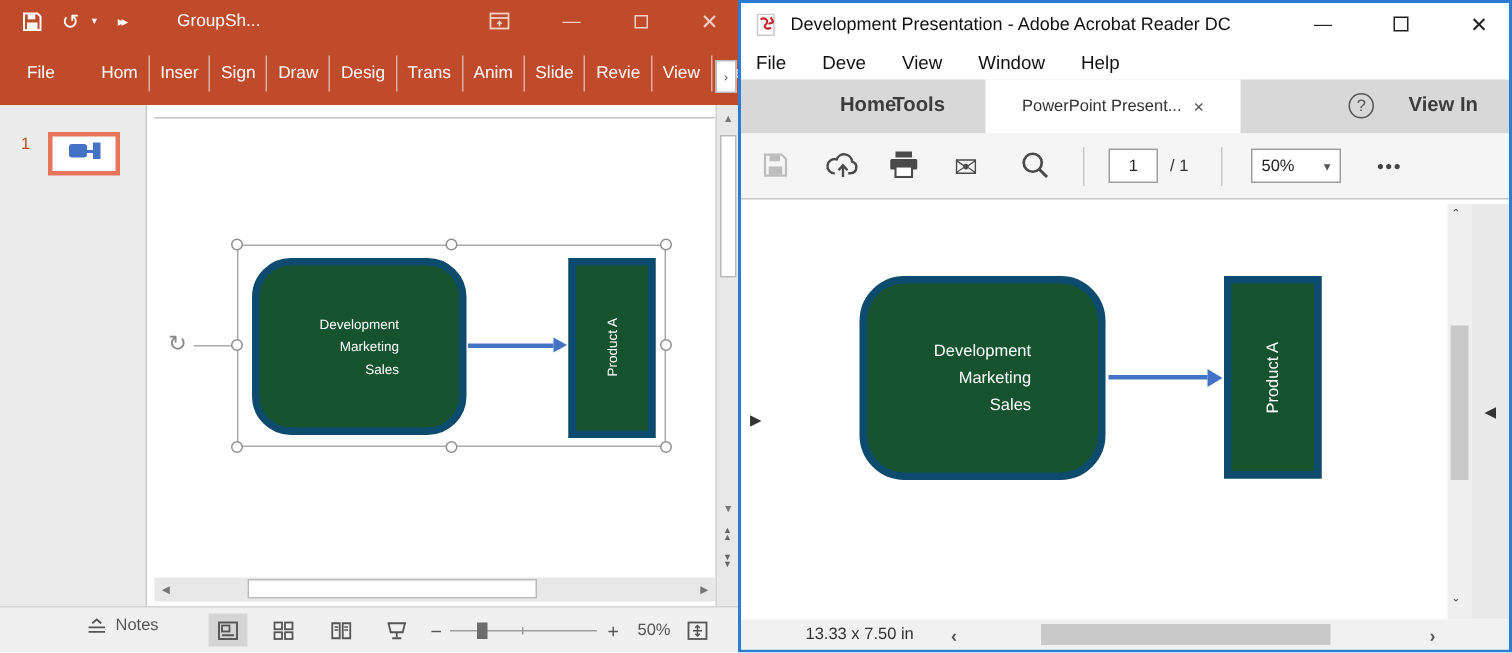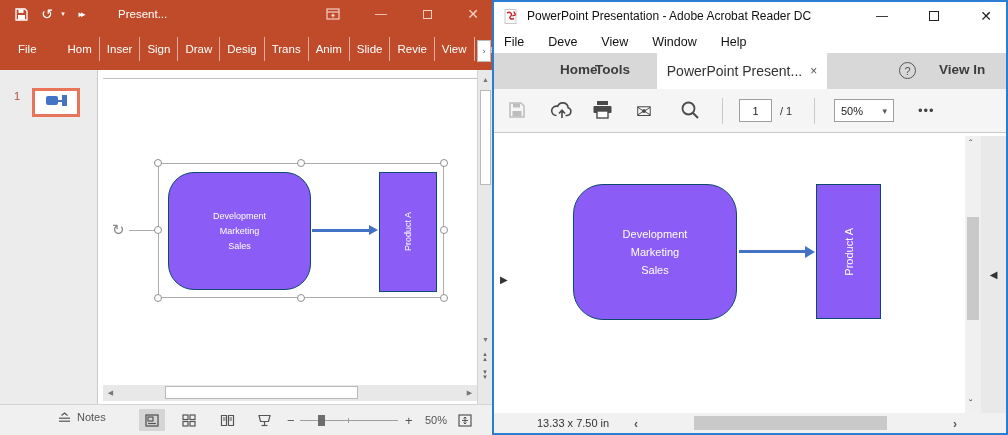--- a/index.html
+++ b/index.html
@@ -26,21 +26,21 @@
   .mini-round { left:11px; top:5px; width:12px; height:9px; background:#4472C4; border-radius:2px; }
   .mini-line { left:23px; top:9px; width:4px; height:2px; background:#4472C4; }
   .mini-rect { left:27px; top:4px; width:5px; height:11px; background:#4472C4; }
 
   .canvas { left:99px; top:0; width:378px; height:334px; background:#fff; overflow:hidden; }
   .slide-edge-top { left:4px; top:8px; width:374px; height:1px; background:#c2c2c2; }
   .sel-rect { border:1px solid #ababab; background:transparent; }
   .handle { width:8px; height:8px; border-radius:50%; background:#fff; border:1px solid #8f8f8f; }
   .rotate-line { height:1px; background:#ababab; }
   .rotate-glyph { color:#8a8a8a; font-size:15px; line-height:15px; }
-  .shape { background:#8b5cf6; border:1px solid #0c4a6e; color:#fff; display:flex; align-items:center; justify-content:center; text-align:center; }
+  .shape { background:#14532d; border:5px solid #0c4a6e; color:#fff; display:flex; align-items:center; justify-content:center; text-align:right; }
   .shape-round { border-radius:26px; }
   .vtext { writing-mode:vertical-rl; transform:rotate(180deg); }
   .arrow-line { background:#4472C4; }
   .arrow-head { width:0; height:0; border-style:solid; }
 
   .vscroll { left:477px; top:0; width:15px; height:334px; background:#e8e8e8; border-left:1px solid #d4d4d4; }
   .scroll-btn { width:15px; height:14px; color:#777; font-size:7px; display:flex; align-items:center; justify-content:center; }
   .vthumb { left:2px; top:20px; width:11px; height:95px; background:#fff; border:1px solid #b9b9b9; }
   .dbl { display:flex; flex-direction:column; line-height:5px; font-size:6px; color:#666; align-items:center; }
   .hscroll { left:4px; top:315px; width:374px; height:16px; background:#e8e8e8; }
@@ -58,21 +58,21 @@
   .acr { left:492px; top:0; width:516px; height:435px; background:#fff; border:2px solid #2B7CD3; }
   .acr-titlebar { left:0; top:0; width:512px; height:28px; background:#fff; display:flex; align-items:center; }
   .acr-title { font-size:12px; color:#111; margin-left:8px; }
   .acr-winbtn { width:40px; height:26px; display:flex; align-items:center; justify-content:center; color:#222; font-size:12px; }
   .acr-maxbox { width:10px; height:10px; border:1px solid #222; }
   .acr-menubar { left:0; top:28px; width:512px; height:23px; background:#fff; display:flex; align-items:center; padding-left:10px; gap:24px; }
   .acr-menu { font-size:12.5px; color:#111; }
   .acr-tabs { left:0; top:51px; width:512px; height:36px; background:#d8d8d8; }
   .acr-tabbtn { font-size:13.5px; color:#3c3c3c; font-weight:bold; }
   .doc-tab { left:163px; top:0; width:170px; height:36px; background:#fff; display:flex; align-items:center; justify-content:center; gap:8px; }
-  .doc-tab-label { font-size:14px; color:#333; }
+  .doc-tab-label { font-size:11px; color:#333; }
   .help-circle { width:17px; height:17px; border:1.5px solid #555; border-radius:50%; color:#555; font-size:11px; display:flex; align-items:center; justify-content:center; }
   .signin { font-size:13.5px; color:#3c3c3c; font-weight:bold; }
   .acr-toolbar { left:0; top:87px; width:512px; height:44px; background:#f5f5f5; border-bottom:1px solid #c9c9c9; }
   .tool-ic { display:flex; align-items:center; justify-content:center; }
   .tool-sep { width:1px; height:26px; background:#c9c9c9; }
   .page-box { width:33px; height:23px; background:#fff; border:1px solid #9f9f9f; font-size:11px; color:#222; display:flex; align-items:center; justify-content:center; }
   .page-total { font-size:11px; color:#333; }
   .zoom-box { width:60px; height:23px; background:#fff; border:1px solid #9f9f9f; font-size:11px; color:#222; display:flex; align-items:center; justify-content:space-between; padding:0 6px; }
   .dots { font-size:13px; color:#444; letter-spacing:1px; }
 
@@ -95,21 +95,21 @@
     <div class="qat-btn" style="width:30px; margin-left:6px;">
       <svg width="13" height="13" viewBox="0 0 13 13">
           <path d="M1 1 h9 l2 2 v9 h-11 z" fill="none" stroke="#fff" stroke-width="1.3"></path>
           <rect x="3.5" y="1.5" width="5" height="3.4" fill="#fff"></rect>
           <rect x="3" y="7" width="7" height="4.6" fill="#fff"></rect>
         </svg>
     </div>
     <div class="qat-btn" style="width:22px; font-size:14px;">↺</div>
     <div class="qat-btn" style="width:10px; font-size:7px;">▾</div>
     <div class="qat-btn" style="width:26px; font-size:9px; letter-spacing:-2px;">▸▸</div>
-    <div class="ppt-title-text">Present...</div>
+    <div class="ppt-title-text">GroupSh...</div>
     <div style="flex:1"></div>
     <div class="win-btn">
       <svg width="14" height="12" viewBox="0 0 14 12">
           <rect x="1" y="1" width="12" height="10" fill="none" stroke="#f3cfc4" stroke-width="1.2"></rect>
           <line x1="1" y1="4" x2="13" y2="4" stroke="#f3cfc4" stroke-width="1.2"></line>
           <path d="M7 9.5 v-3 M5.5 8 l1.5-1.6 1.5 1.6" stroke="#f3cfc4" stroke-width="1.1" fill="none"></path>
         </svg>
     </div>
     <div style="width:18px"></div>
     <div class="win-btn">—</div>
@@ -257,21 +257,21 @@
   </div>
 </div>
 
 <div class="abs acr">
 
   <div class="abs acr-titlebar">
     <svg width="15" height="15" style="margin-left:10px;" viewBox="0 0 15 15">
         <rect x="1" y="0.5" width="11" height="14" fill="#fff" stroke="#c9c9c9"></rect>
         <path d="M3 4 c3-2 6 1 3.6 3.2 C4.5 9 7 11 10 9.5 M9.8 2.5 l1.8 3.4 M8.3 6.8 l3.4-1" stroke="#CC2229" stroke-width="1.4" fill="none"></path>
       </svg>
-    <div class="acr-title">PowerPoint Presentation - Adobe Acrobat Reader DC</div>
+    <div class="acr-title">Development Presentation - Adobe Acrobat Reader DC</div>
     <div style="flex:1"></div>
     <div class="acr-winbtn">—</div>
     <div style="width:12px"></div>
     <div class="acr-winbtn">
         <span class="acr-maxbox"></span>
       </div>
     <div style="width:12px"></div>
     <div class="acr-winbtn" style="font-size:14px;">✕</div>
   </div>
 

